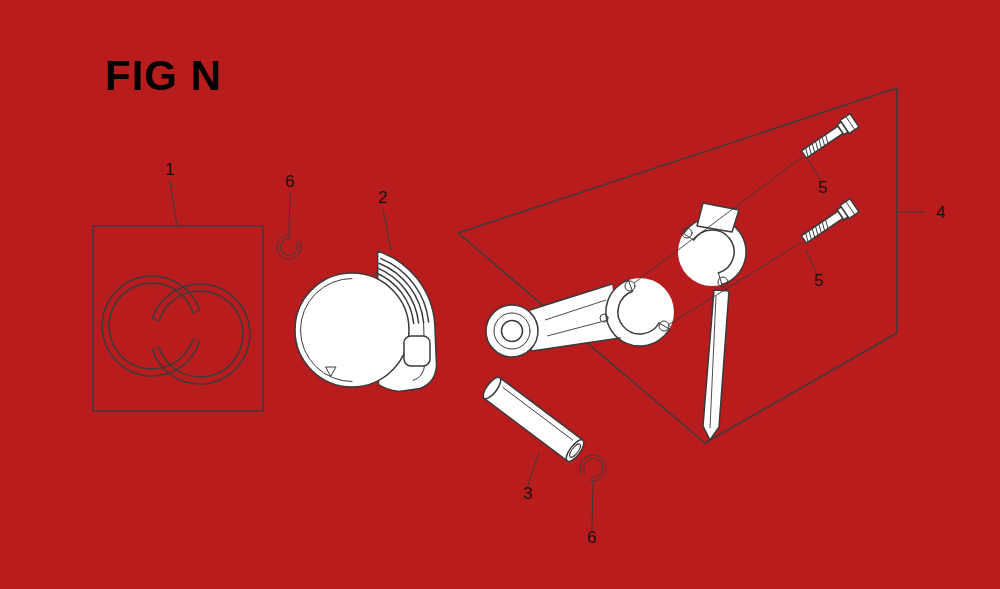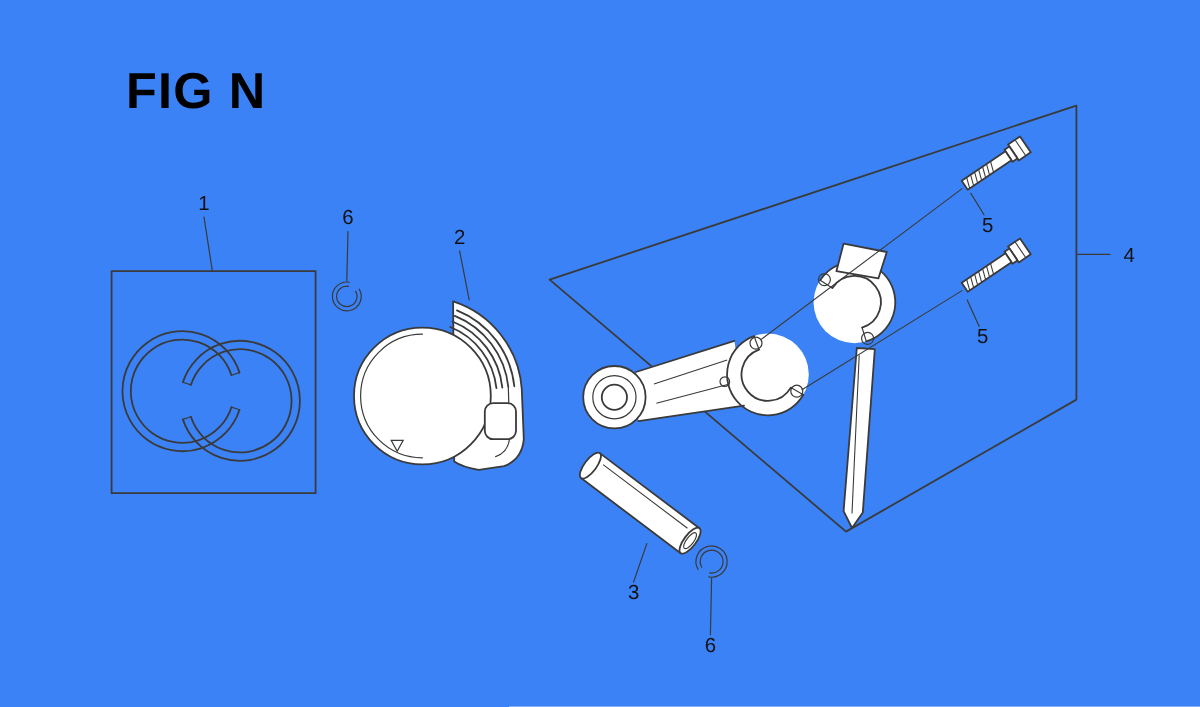--- a/index.html
+++ b/index.html
@@ -1,19 +1,19 @@
 <!DOCTYPE html>
 <html><head>
 <meta charset="utf-8">
 <style>
   html,body{margin:0;padding:0;background:#ffffff;}
   .stage{
     position:relative;
     width:1000px;height:589px;
-    background:#3b82f6;
+    background:#b91c1c;
     font-family:"Liberation Sans", sans-serif;
     overflow:hidden;
   }
   svg{display:block;}
   .s{stroke:#3a3a3a;fill:none;stroke-width:1.5;stroke-linecap:round;stroke-linejoin:round;}
   .thin{stroke:#3a3a3a;fill:none;stroke-width:1;stroke-linecap:round;}
   .hair{stroke:#3a3a3a;fill:none;stroke-width:0.9;}
   .wfill{fill:#ffffff;stroke:none;}
   .wstroke{fill:#ffffff;stroke:#3a3a3a;stroke-width:1.5;stroke-linejoin:round;}
   .callout{font-size:17px;fill:#111111;text-anchor:middle;font-family:"Liberation Sans",sans-serif;}

